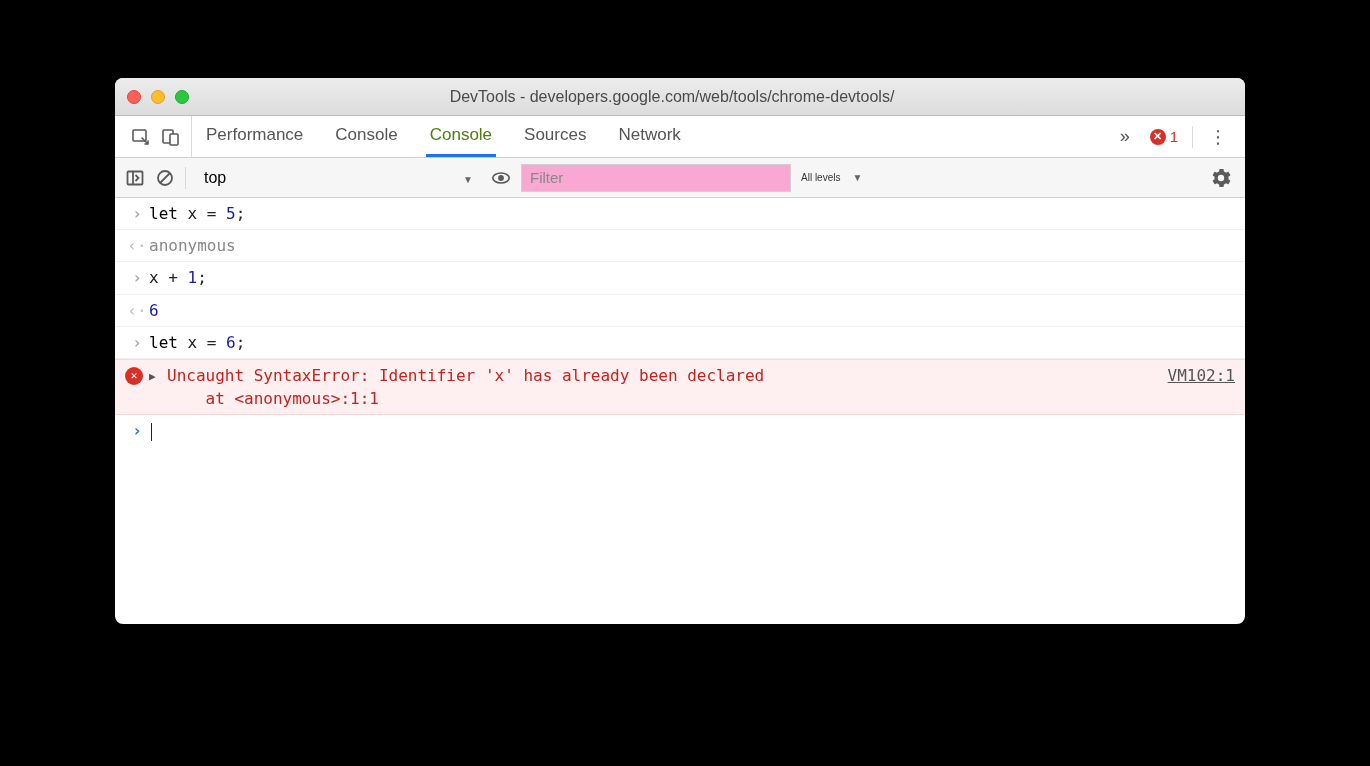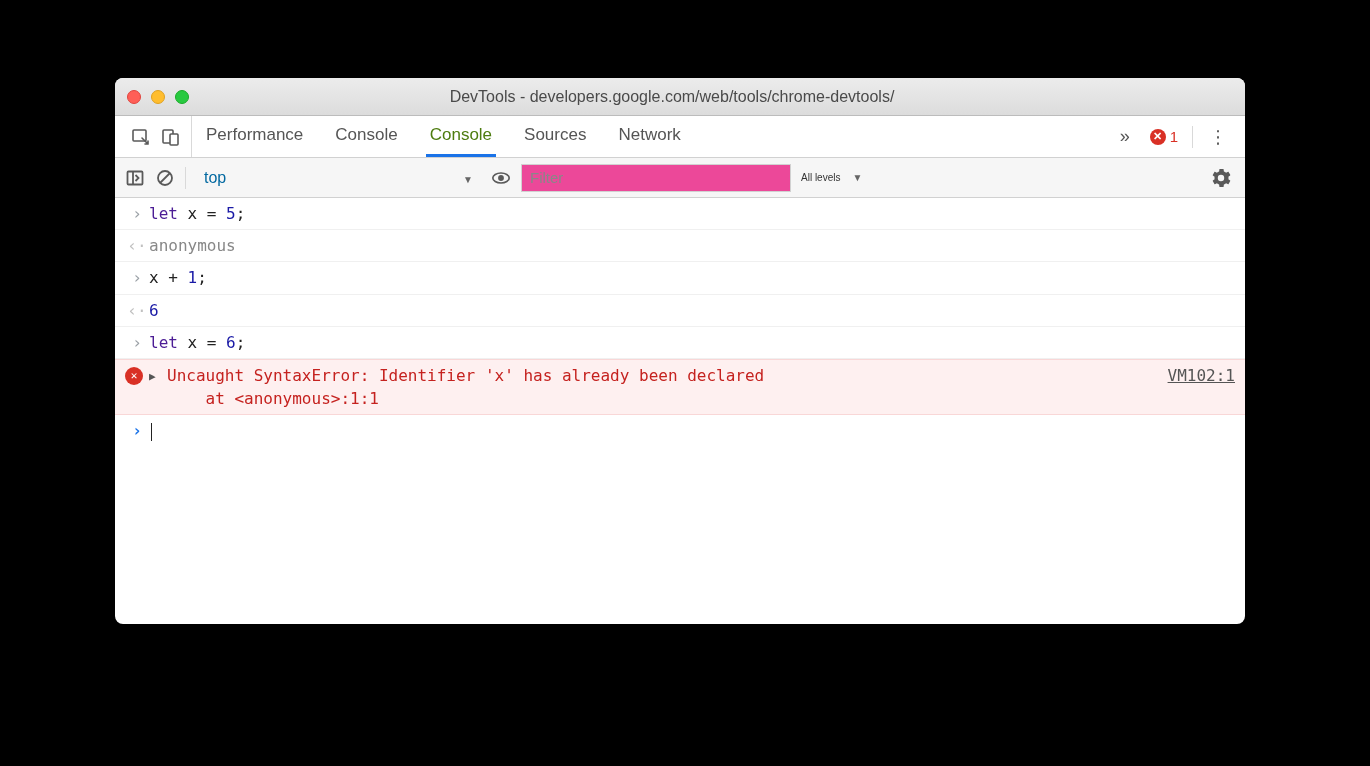--- a/index.html
+++ b/index.html
@@ -63,44 +63,44 @@
   
   .filterbar {
     height: 40px;
     border-bottom: 1px solid #d1d1d1;
     background: #f6f6f6;
     display: flex; align-items: center;
     padding: 0 10px; gap: 10px;
     color:#555;
   }
   .ctx-select { display:flex; align-items:center; width: 285px; justify-content:space-between; padding:0 8px; font-size:16px; cursor:pointer;}
-  .ctx-label { color:#0369a1; }
+  .ctx-label { color:#000000; }
   .caret-down::after { content: "▼"; font-size:10px; color:#666; margin-left:6px;}
   .filter-input {
-    width: 270px; height: 28px; border: 1px solid #d1d1d1; background:#ec4899; font-size:15px; padding:0 8px; color:#333;
+    width: 270px; height: 28px; border: 1px solid #d1d1d1; background:#f9a8d4; font-size:15px; padding:0 8px; color:#333;
   }
   .filter-input::placeholder { color:#888; }
   .levels { display:flex; align-items:center; gap:6px; font-size:10px; color:#333; cursor:pointer;}
   .spacer { flex:1; }
   .gear { font-size:18px; color:#555; cursor:pointer; padding:0 4px;}
   
   .console {
     flex:1; overflow:auto; font-family: Menlo, Consolas, monospace; font-size:16px;
   }
   .row {
     display:flex; align-items:flex-start; padding: 4px 10px 4px 10px; line-height: 1.45;
     border-bottom: 1px solid #f0f0f0;
   }
   .gutter { width: 24px; flex-shrink:0; display:flex; justify-content:center; color:#9aa0a6; font-family: Menlo, monospace;}
   .gutter.in  { color:#9aa0a6; }
   .gutter.out { color:#c0c0c0; }
   .gutter.prompt { color:#1a73e8; font-weight:700;}
   .code { white-space: pre; }
   
-  .tok-keyword { color:#4c1d95; }
+  .tok-keyword { color:#000000; }
   .tok-ident   { color:#222; }
   .tok-op      { color:#222; }
   .tok-num     { color:#1a1aa6; }
   .tok-punc    { color:#222; }
   .out-undef   { color:#888; }
   .out-num     { color:#1a1aa6; }
   
   .row.error {
     background: #fef0f0;
     border-top: 1px solid #f9d7d7;

